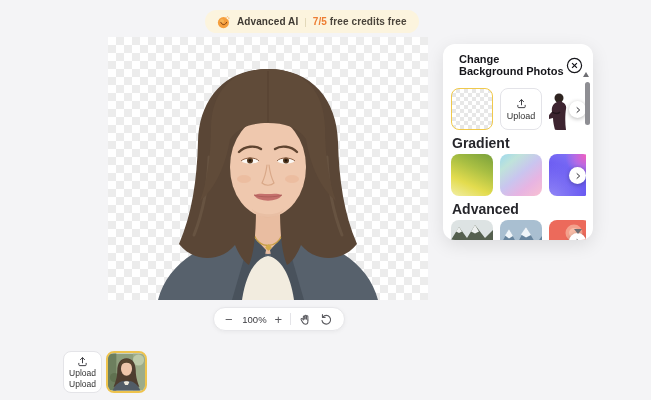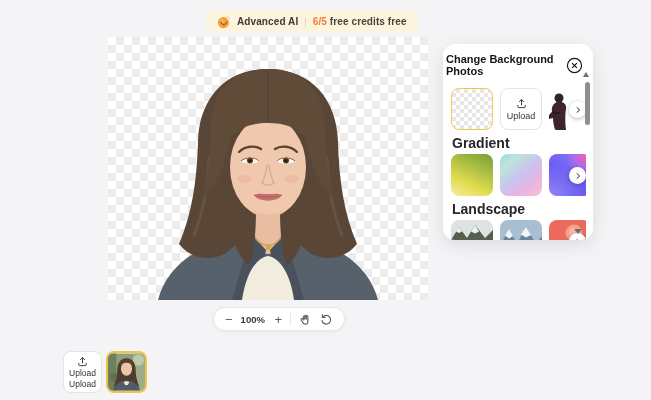--- a/index.html
+++ b/index.html
@@ -21,21 +21,21 @@
             background-image:
               linear-gradient(45deg,#ececec 25%,transparent 25%,transparent 75%,#ececec 75%),
               linear-gradient(45deg,#ececec 25%,transparent 25%,transparent 75%,#ececec 75%);
             background-size:16px 16px; background-position:0 0,8px 8px; }
   .canvas svg { position:absolute; left:0; top:0; }
 
   
   .panel { position:absolute; left:443px; top:44px; width:150px; height:196px; background:#fff;
            border-radius:12px; box-shadow:0 5px 18px rgba(0,0,0,.10); overflow:hidden; }
   .panel-header { display:flex; align-items:center; justify-content:space-between;
-                  padding:9px 10px 5px 3px; }
+                  padding:9px 10px 5px 16px; }
   .panel-title { font-size:11px; font-weight:700; color:#15151a; }
   .close-btn { width:17px; height:17px; cursor:pointer; display:flex; }
   .panel-body { padding-left:8px; }
   .thumb-row { position:relative; display:flex; gap:7px; width:135px; overflow:hidden; margin-top:6px; }
   .thumb { width:42px; height:42px; border-radius:8px; flex:0 0 auto; cursor:pointer; overflow:hidden; position:relative; }
   .thumb-transparent { border:1.5px solid #f0c94c; background-color:#fff;
             background-image:
               linear-gradient(45deg,#e7e7e7 25%,transparent 25%,transparent 75%,#e7e7e7 75%),
               linear-gradient(45deg,#e7e7e7 25%,transparent 25%,transparent 75%,#e7e7e7 75%);
             background-size:8px 8px; background-position:0 0,4px 4px; }
@@ -52,21 +52,21 @@
            border-left:3.5px solid transparent; border-right:3.5px solid transparent; border-bottom:5px solid #6e6e73; }
   .sb-thumb { position:absolute; right:0; top:10px; width:5px; height:43px; background:#8e8e93; border-radius:3px; cursor:pointer; }
   .sb-down { position:absolute; right:11px; bottom:6px; width:0; height:0; cursor:pointer; z-index:4;
            border-left:4px solid transparent; border-right:4px solid transparent; border-top:5px solid #6e6e73; }
 
   
   .zoombar { position:absolute; left:213px; top:307px; height:24px; background:#fff;
              border:1px solid #e7e7ea; border-radius:12px; box-shadow:0 1px 4px rgba(0,0,0,.05);
              display:flex; align-items:center; padding:0 11px; gap:8px; }
   .zoombar .zbtn { font-size:13px; color:#5a5a5f; cursor:pointer; line-height:1; font-weight:400; }
-  .zoom-level { font-size:9.5px; color:#3a3a3f; min-width:26px; text-align:left; font-weight:700; }
+  .zoom-level { font-size:9.5px; color:#3a3a3f; min-width:26px; text-align:right; font-weight:400; }
   .zdivider { width:1px; height:12px; background:#e4e4e8; }
   .zicon { display:flex; cursor:pointer; }
 
   
   .uploader { position:absolute; left:63px; top:351px; display:flex; gap:4px; }
   .upload-btn { width:39px; height:42px; background:#fff; border:1px solid #e4e4e8; border-radius:8px;
                 display:flex; flex-direction:column; align-items:center; justify-content:center; gap:1px; cursor:pointer; }
   .upload-btn span { font-size:8.5px; color:#333; font-weight:500; line-height:10px; }
   .sel-thumb { width:41px; height:42px; border:2px solid #eec34d; border-radius:8px; overflow:hidden; cursor:pointer; background:#fff; }
   .sel-thumb svg { display:block; }
@@ -78,21 +78,21 @@
 
   <div class="badge">
     <svg width="14" height="14" viewBox="0 0 24 24">
       <circle cx="11" cy="13" r="9.5" fill="#f59e3c"></circle>
       <circle cx="8.5" cy="10.5" r="3.5" fill="#f8b95e" opacity=".8"></circle>
       <path d="M6.5 12.5c1.1 2.6 2.9 4 5 4s3.9-1.4 5-4" stroke="#7a3c10" stroke-width="1.6" fill="none" stroke-linecap="round"></path>
       <path d="M18 2l.9 2.6L21.5 5.5l-2.6.9L18 9l-.9-2.6L14.5 5.5l2.6-.9z" fill="#fff" stroke="#f0932d" stroke-width=".6"></path>
     </svg>
     <span class="txt">Advanced AI</span>
     <span class="txt sep">|</span>
-    <span class="txt"><span class="hl">6/5</span>
+    <span class="txt"><span class="hl">7/5</span>
     <span class="rest">free credits free</span></span>
   </div>
 
   <div class="canvas">
     <svg width="320" height="263" viewBox="0 0 320 263">
 
       <path d="M144,168 L176,168 L176,205 C176,216 168,223 160,223 C152,223 144,216 144,205 Z" fill="#e9bda1"></path>
 
       <path d="M50,263 C58,231 88,209 122,202 L143,197 C148,210 152,217 160,217 C168,217 172,210 177,197 L198,202 C232,209 262,231 270,263 Z" fill="#57616c"></path>
       <path d="M143,197 L124,263 L148,263 L158,213 Z" fill="#49525c"></path>
@@ -178,21 +178,21 @@
         <div class="thumb" style="background:linear-gradient(205deg,#7fa43c 5%,#a9bf43 35%,#e3dc4e 68%,#f1eda0 98%)"></div>
         <div class="thumb" style="background:linear-gradient(140deg,#9ed9ee 0%,#bfe3da 22%,#c9c5ef 48%,#e7b4e2 72%,#f6bed4 95%)"></div>
         <div class="thumb" style="background:radial-gradient(circle at 88% 4%,#ef5fc0 0%,#b66ae4 20%,rgba(182,106,228,0) 38%),radial-gradient(circle at 0% 115%,#9a90f8 0%,rgba(154,144,248,0) 62%),linear-gradient(210deg,#8a7df7 0%,#6a5bf2 55%,#5b4aee 100%)"></div>
         <div class="chev-btn" style="top:13px">
           <svg width="8" height="8" viewBox="0 0 24 24" fill="none" stroke="#2d2d32" stroke-width="3" stroke-linecap="round" stroke-linejoin="round">
               <path d="M9 5l8 7-8 7"></path>
             </svg>
         </div>
       </div>
 
-      <div class="section-label">Landscape</div>
+      <div class="section-label">Advanced</div>
       <div class="thumb-row" style="margin-top:0">
         <div class="thumb">
           <svg width="42" height="42" viewBox="0 0 42 42">
             <rect width="42" height="42" fill="#dde3e3"></rect>
             <path d="M0,20 L8,7 L16,18 L24,5 L34,18 L42,10 L42,42 L0,42 Z" fill="#55604f"></path>
             <path d="M8,7 L11,11.5 L8,13 L5,11.5 Z" fill="#eef1f0"></path>
             <path d="M24,5 L28,11.5 L24,13.5 L20,11.5 Z" fill="#eef1f0"></path>
             <path d="M0,22 L11,26 L15,42 L0,42 Z" fill="#2c3a28"></path>
             <path d="M42,22 L31,26 L27,42 L42,42 Z" fill="#2c3a28"></path>
             <path d="M19,24 L23,24 L30,42 L12,42 Z" fill="#9aa09e"></path>

